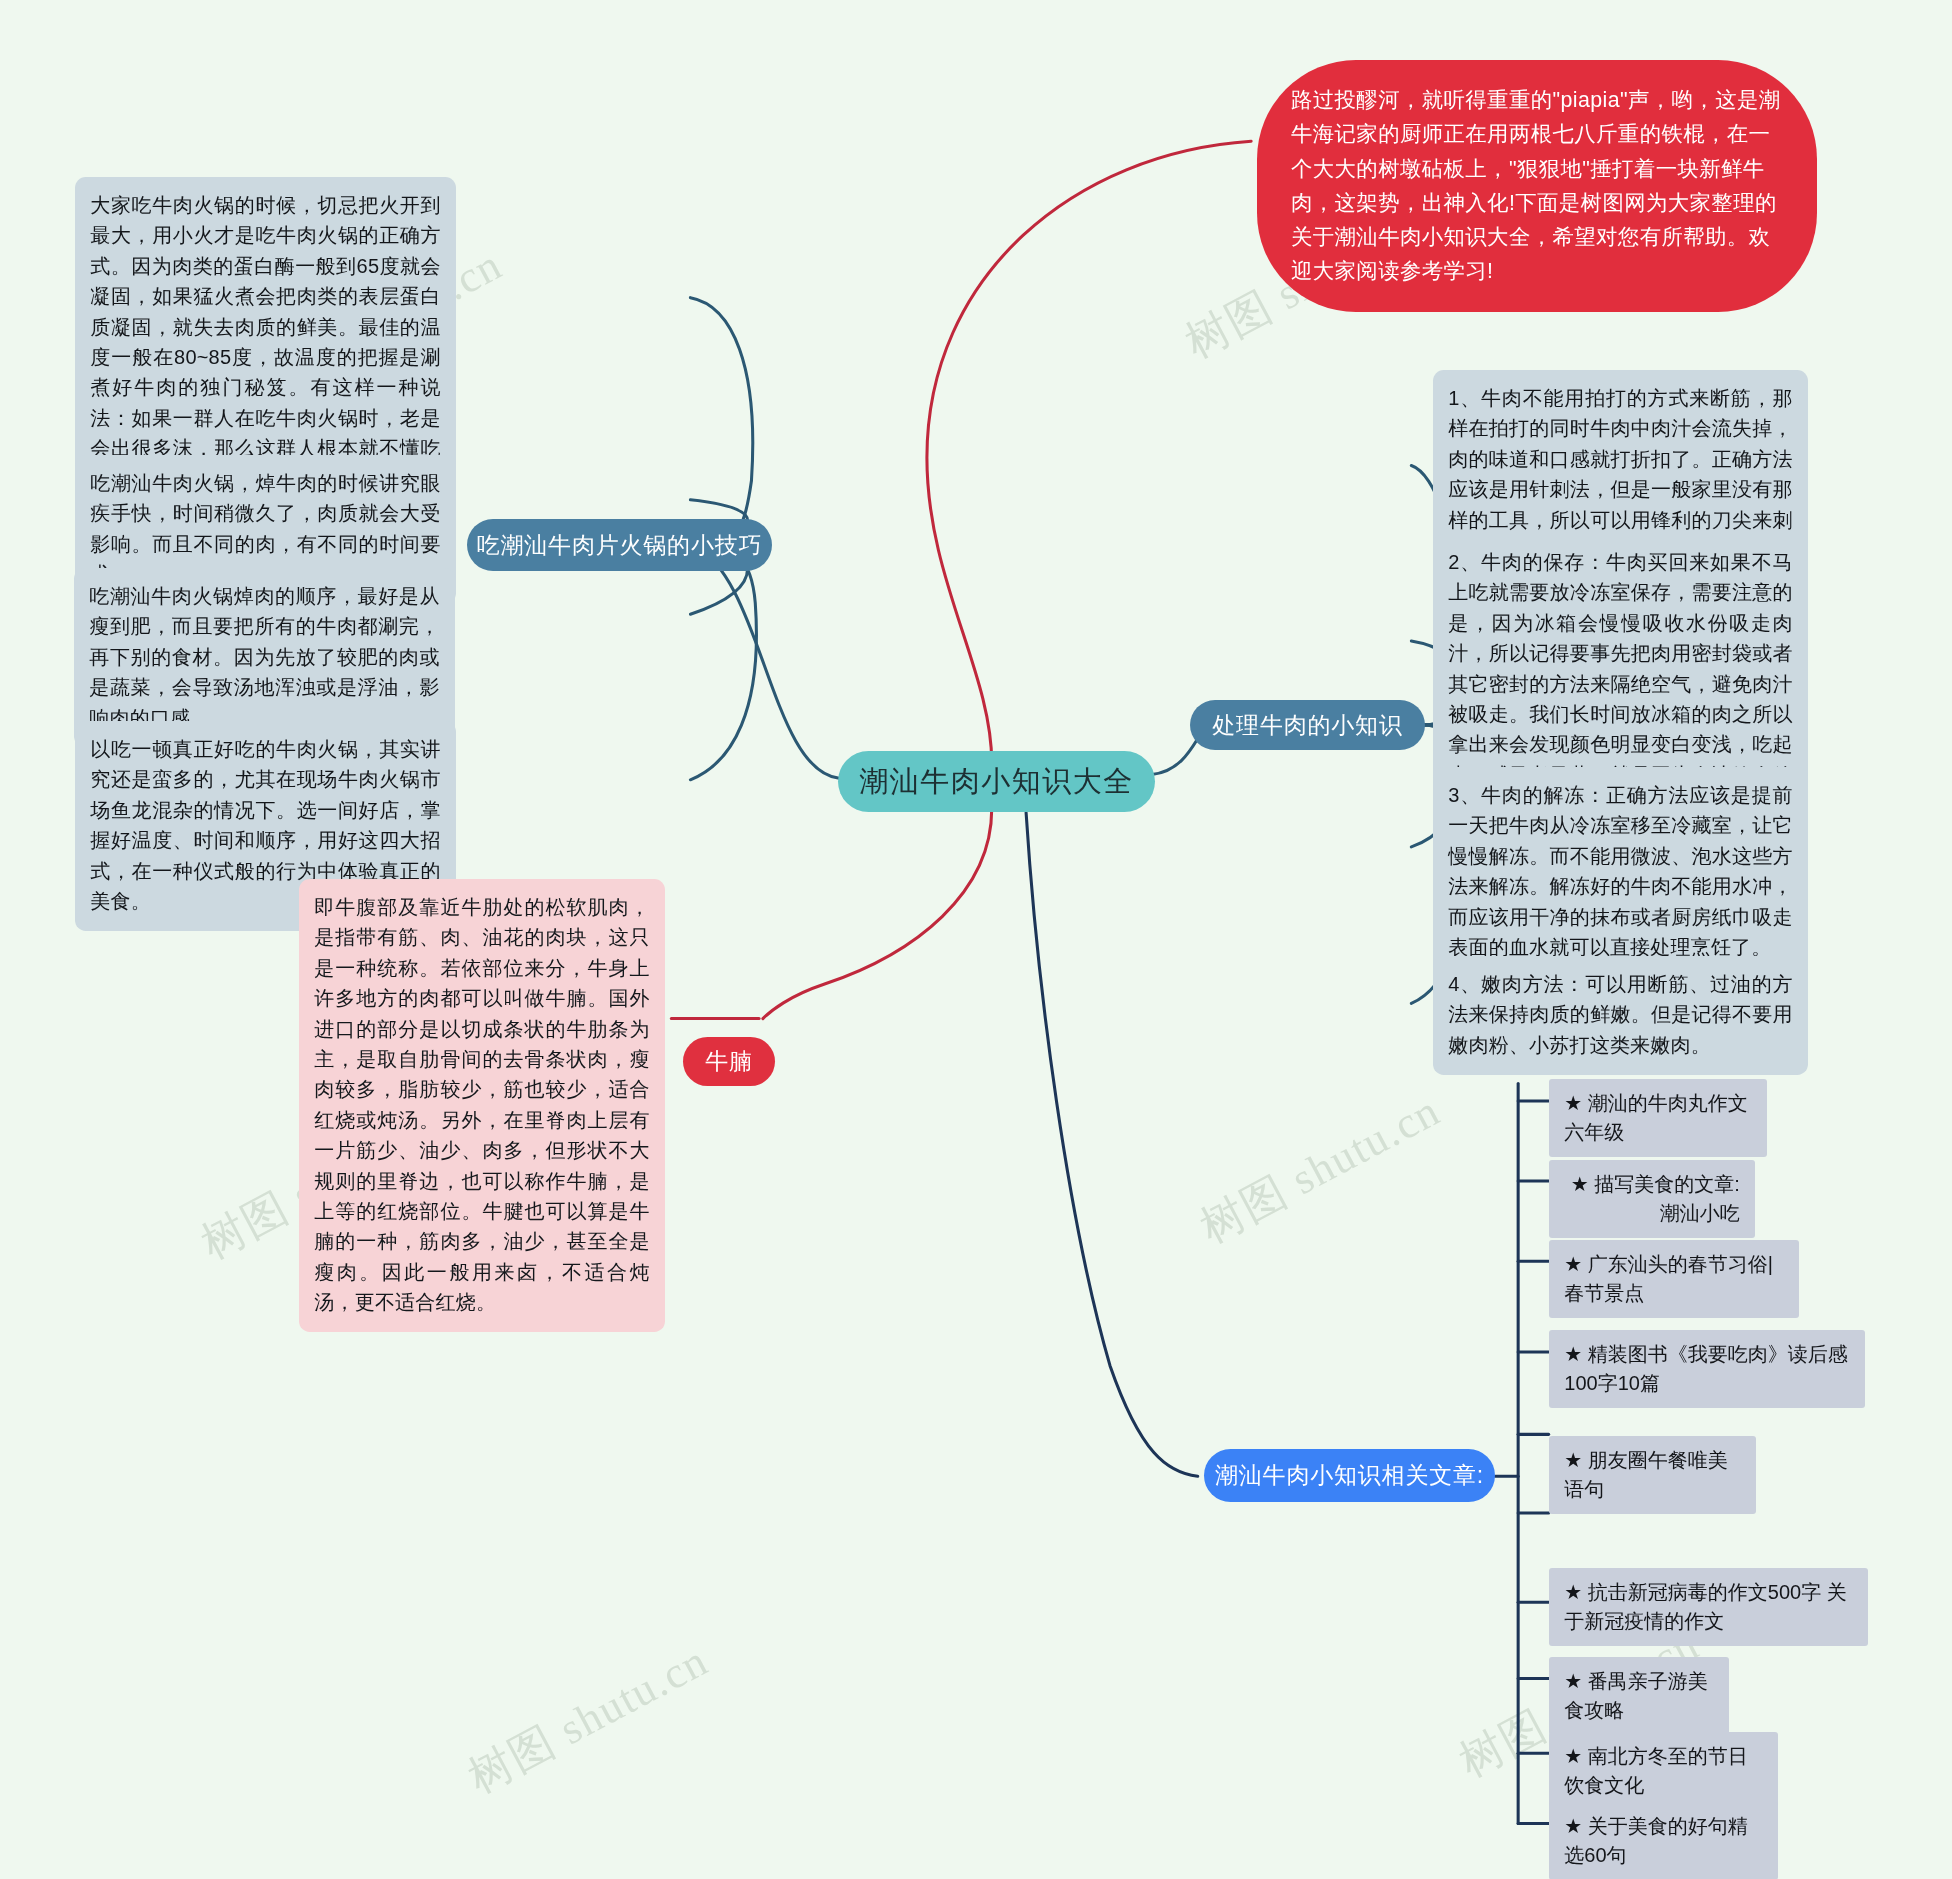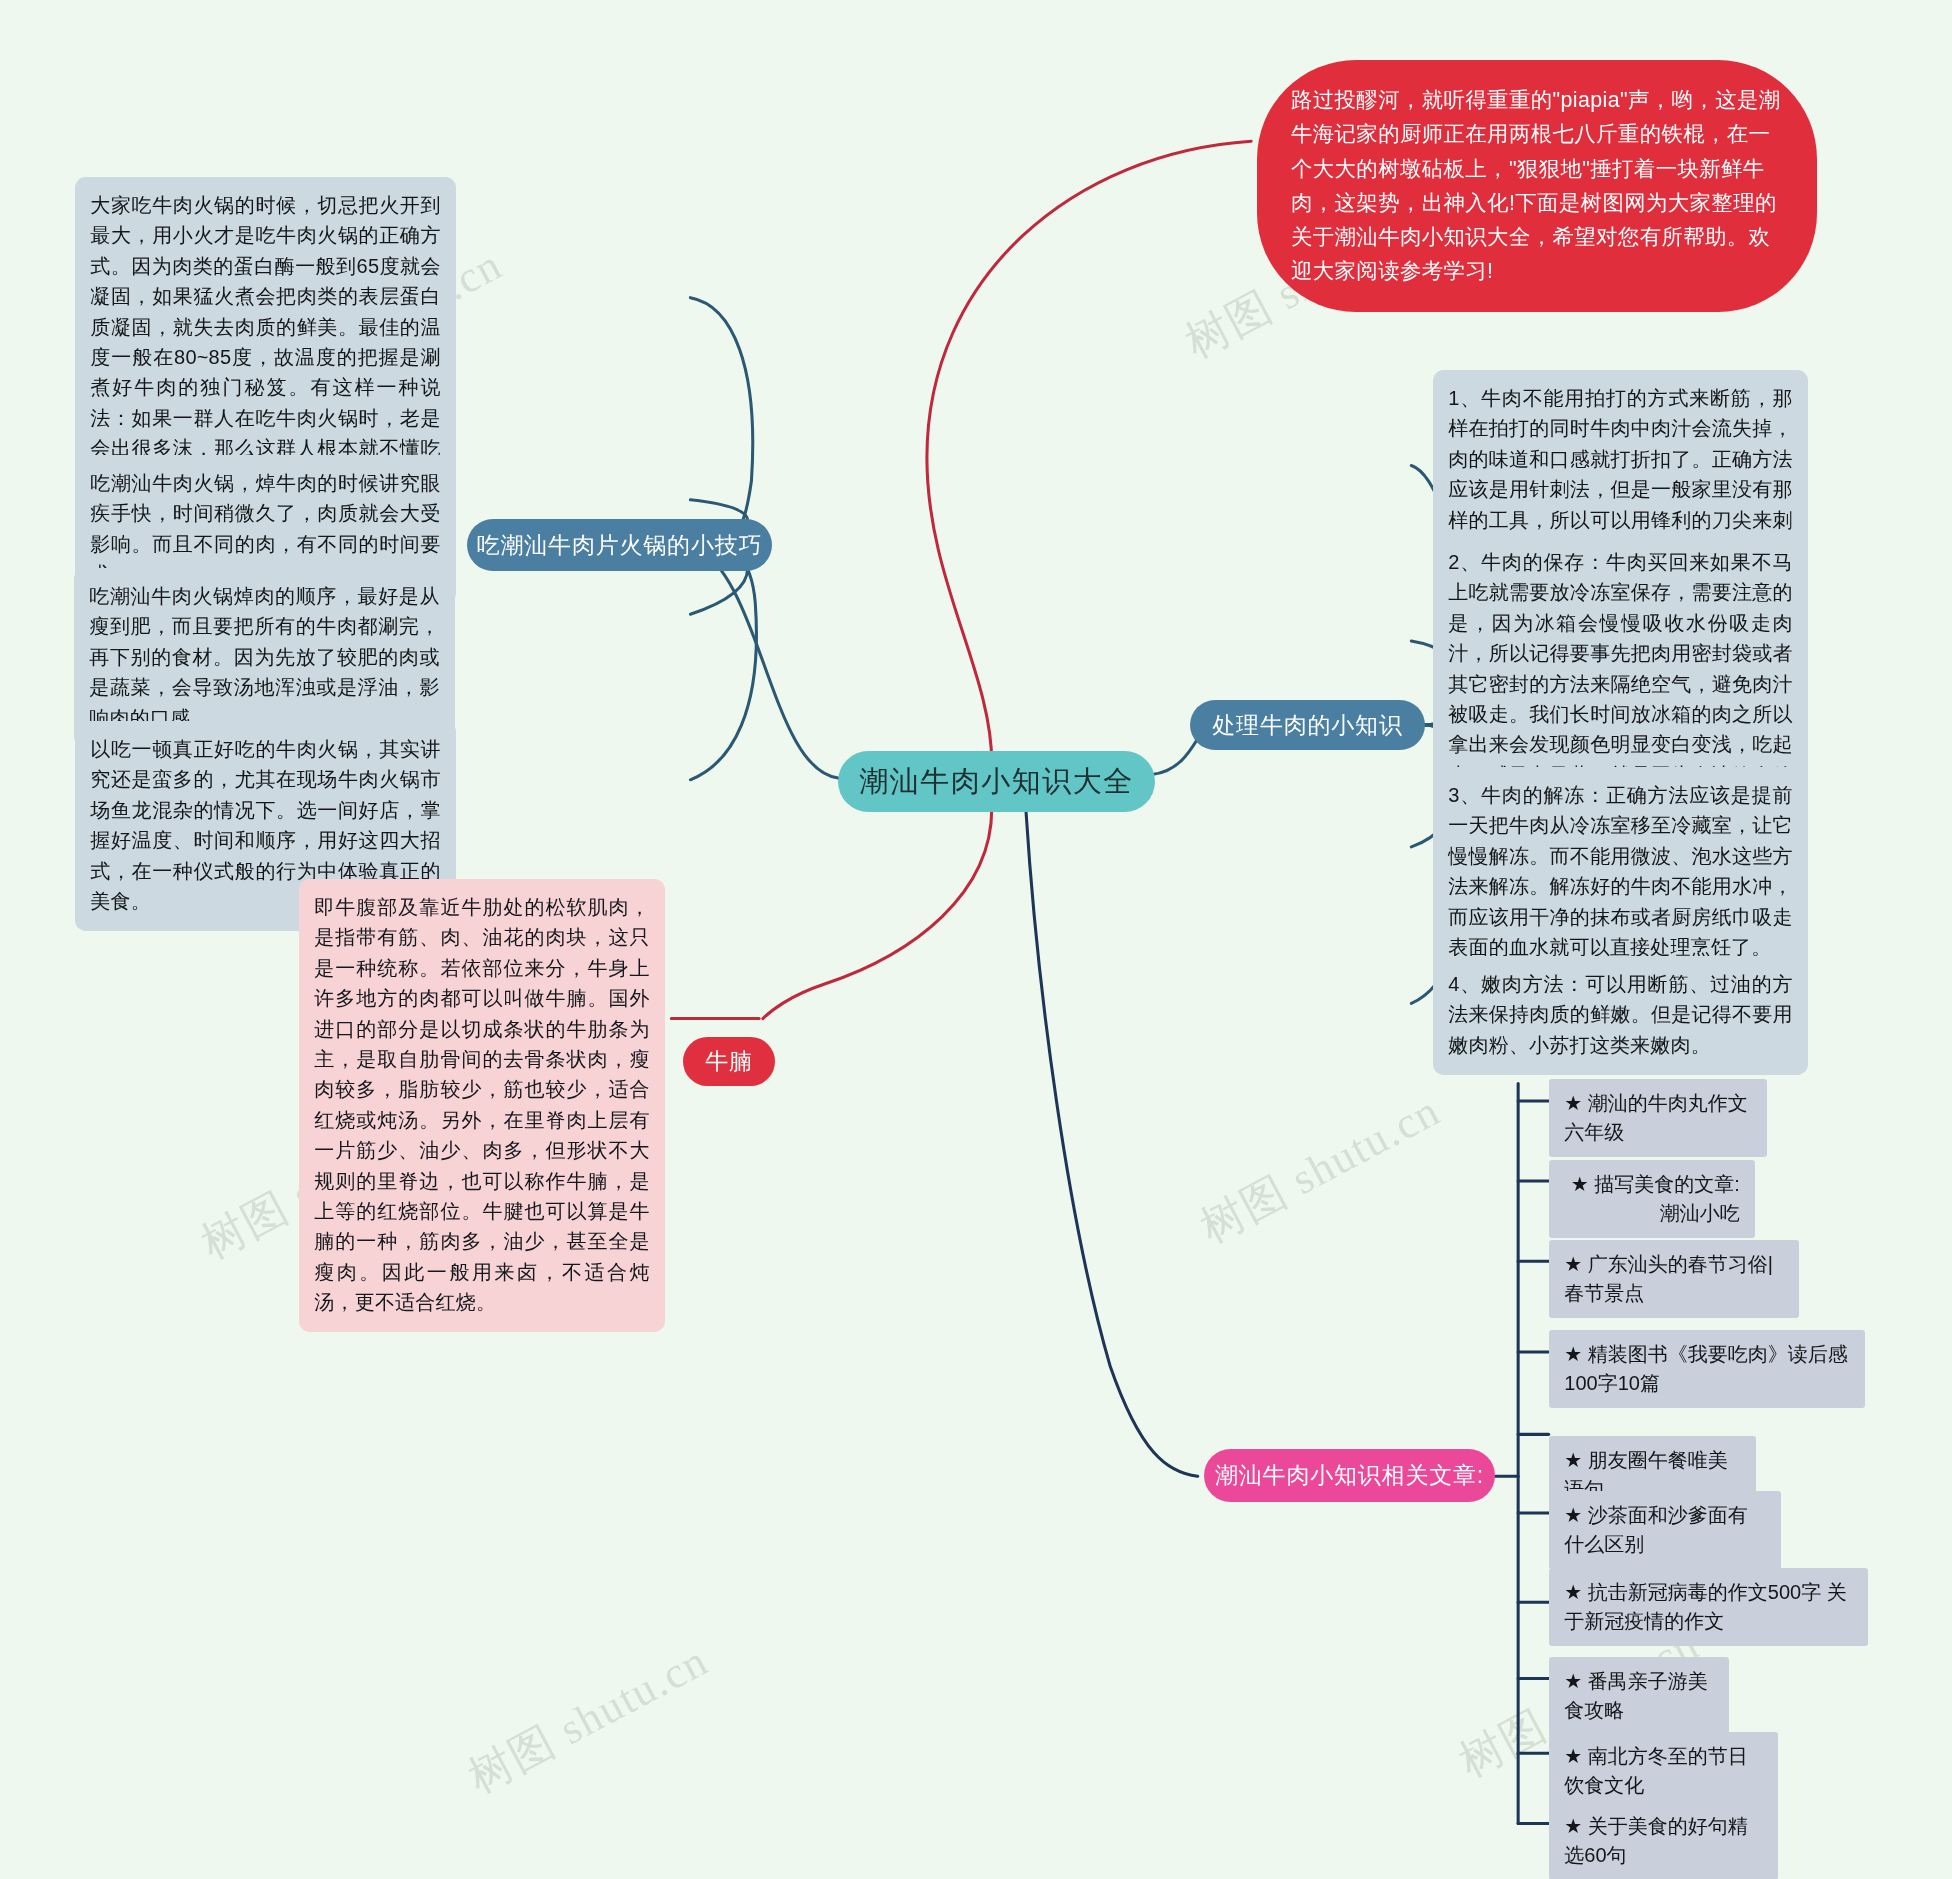--- a/index.html
+++ b/index.html
@@ -46,21 +46,21 @@
     display:flex;align-items:center;justify-content:center;
     font-size:23px;
     letter-spacing:0.8px;
     padding:0 20px;
     box-sizing:border-box;
     white-space:nowrap;
   }
   .pill.root{background:#63c6c6;color:#1d3033;font-size:29px;letter-spacing:1.5px;}
   .pill.blue{background:#4a7fa1;}
   .pill.red{background:#e0303f;margin-top:44px;}
-  .pill.navy{background:#ec4899;}
+  .pill.navy{background:#3b82f6;}
 
   .intro{
     background:#e12e3d;
     color:#ffffff;
     border-radius:99px;
     padding:23px 34px;
     font-size:21.4px;
     line-height:1.6;
     box-sizing:border-box;
     letter-spacing:0.4px;
@@ -151,20 +151,19 @@
   <div class="node card" style="left:1433px;top:767px;width:375px;">3、牛肉的解冻：正确方法应该是提前一天把牛肉从冷冻室移至冷藏室，让它慢慢解冻。而不能用微波、泡水这些方法来解冻。解冻好的牛肉不能用水冲，而应该用干净的抹布或者厨房纸巾吸走表面的血水就可以直接处理烹饪了。</div>
   <div class="node card" style="left:1433px;top:956px;width:375px;">4、嫩肉方法：可以用断筋、过油的方法来保持肉质的鲜嫩。但是记得不要用嫩肉粉、小苏打这类来嫩肉。</div>
 
   <div class="node card pink" style="left:299px;top:879px;width:366px;">即牛腹部及靠近牛肋处的松软肌肉，是指带有筋、肉、油花的肉块，这只是一种统称。若依部位来分，牛身上许多地方的肉都可以叫做牛腩。国外进口的部分是以切成条状的牛肋条为主，是取自肋骨间的去骨条状肉，瘦肉较多，脂肪较少，筋也较少，适合红烧或炖汤。另外，在里脊肉上层有一片筋少、油少、肉多，但形状不大规则的里脊边，也可以称作牛腩，是上等的红烧部位。牛腱也可以算是牛腩的一种，筋肉多，油少，甚至全是瘦肉。因此一般用来卤，不适合炖汤，更不适合红烧。</div>
 
   <div class="node art" style="left:1549px;top:1079px;width:218px;">★ 潮汕的牛肉丸作文六年级</div>
   <div class="node art" style="left:1549px;top:1160px;width:206px;text-align:right;">★ 描写美食的文章:潮汕小吃</div>
   <div class="node art" style="left:1549px;top:1240px;width:250px;">★ 广东汕头的春节习俗|春节景点</div>
   <div class="node art" style="left:1549px;top:1330px;width:316px;">★ 精装图书《我要吃肉》读后感100字10篇</div>
   <div class="node art" style="left:1549px;top:1413px;width:207px;margin-top:23px;">★ 朋友圈午餐唯美语句</div>
-  <div class="node art" style="left:1549px;top:1491px;width:232px;">★ 沙茶面和沙爹面有什么区别</div>
   <div class="node art" style="left:1549px;top:1568px;width:319px;">★ 抗击新冠病毒的作文500字 关于新冠疫情的作文</div>
   <div class="node art" style="left:1549px;top:1657px;width:180px;">★ 番禺亲子游美食攻略</div>
   <div class="node art" style="left:1549px;top:1732px;width:229px;">★ 南北方冬至的节日饮食文化</div>
   <div class="node art" style="left:1549px;top:1802px;width:229px;">★ 关于美食的好句精选60句</div>
 
 </div>
 
 
 </body></html>

